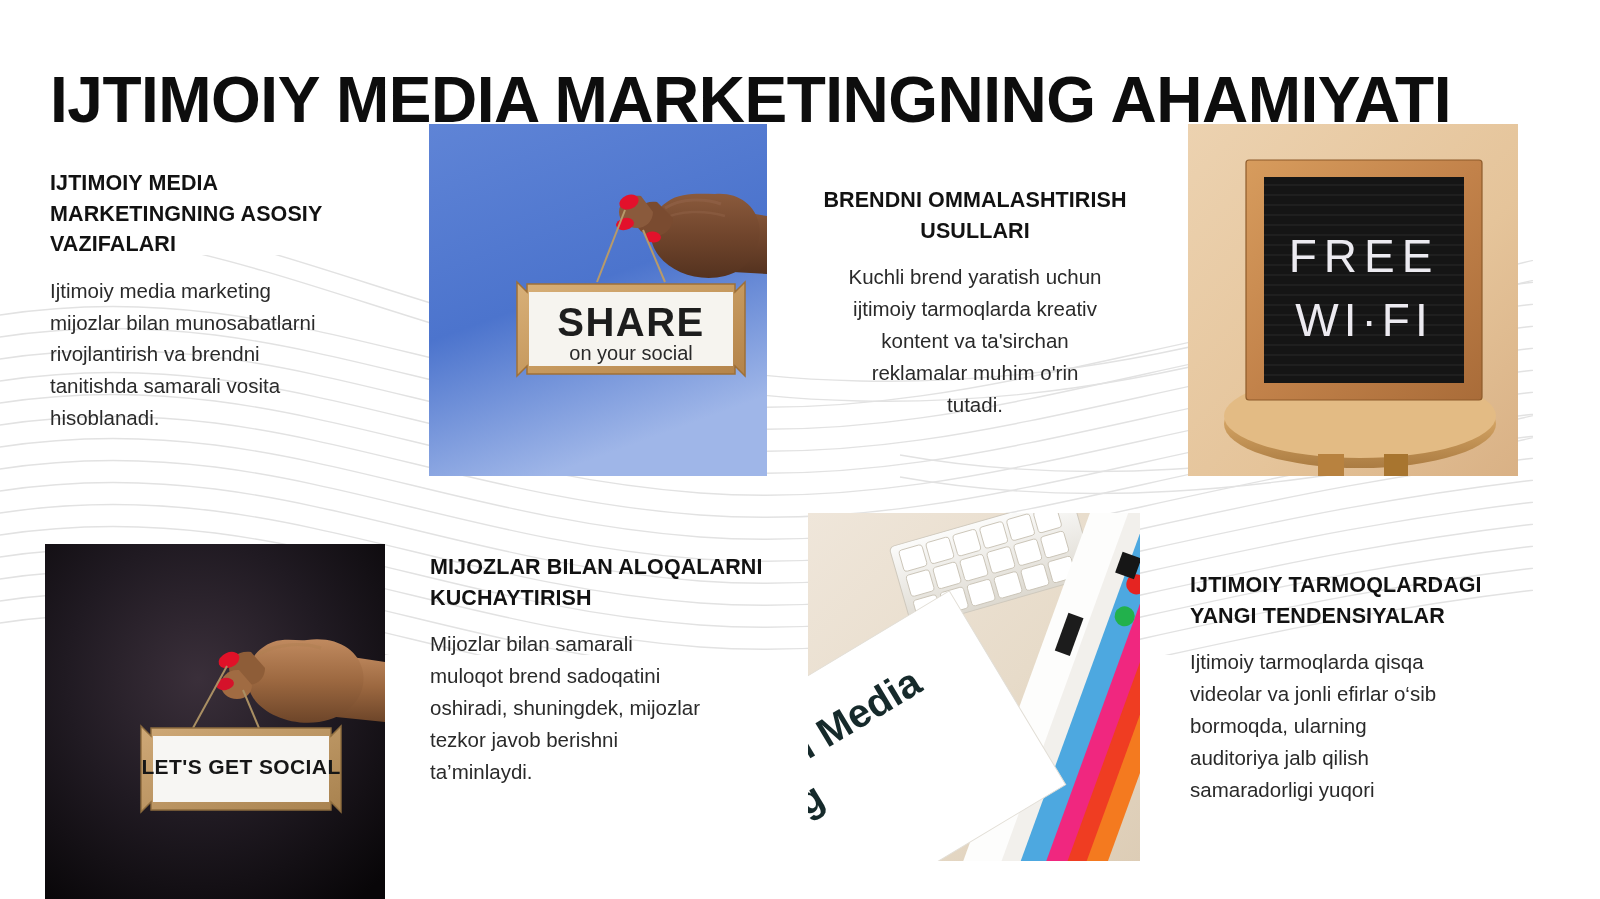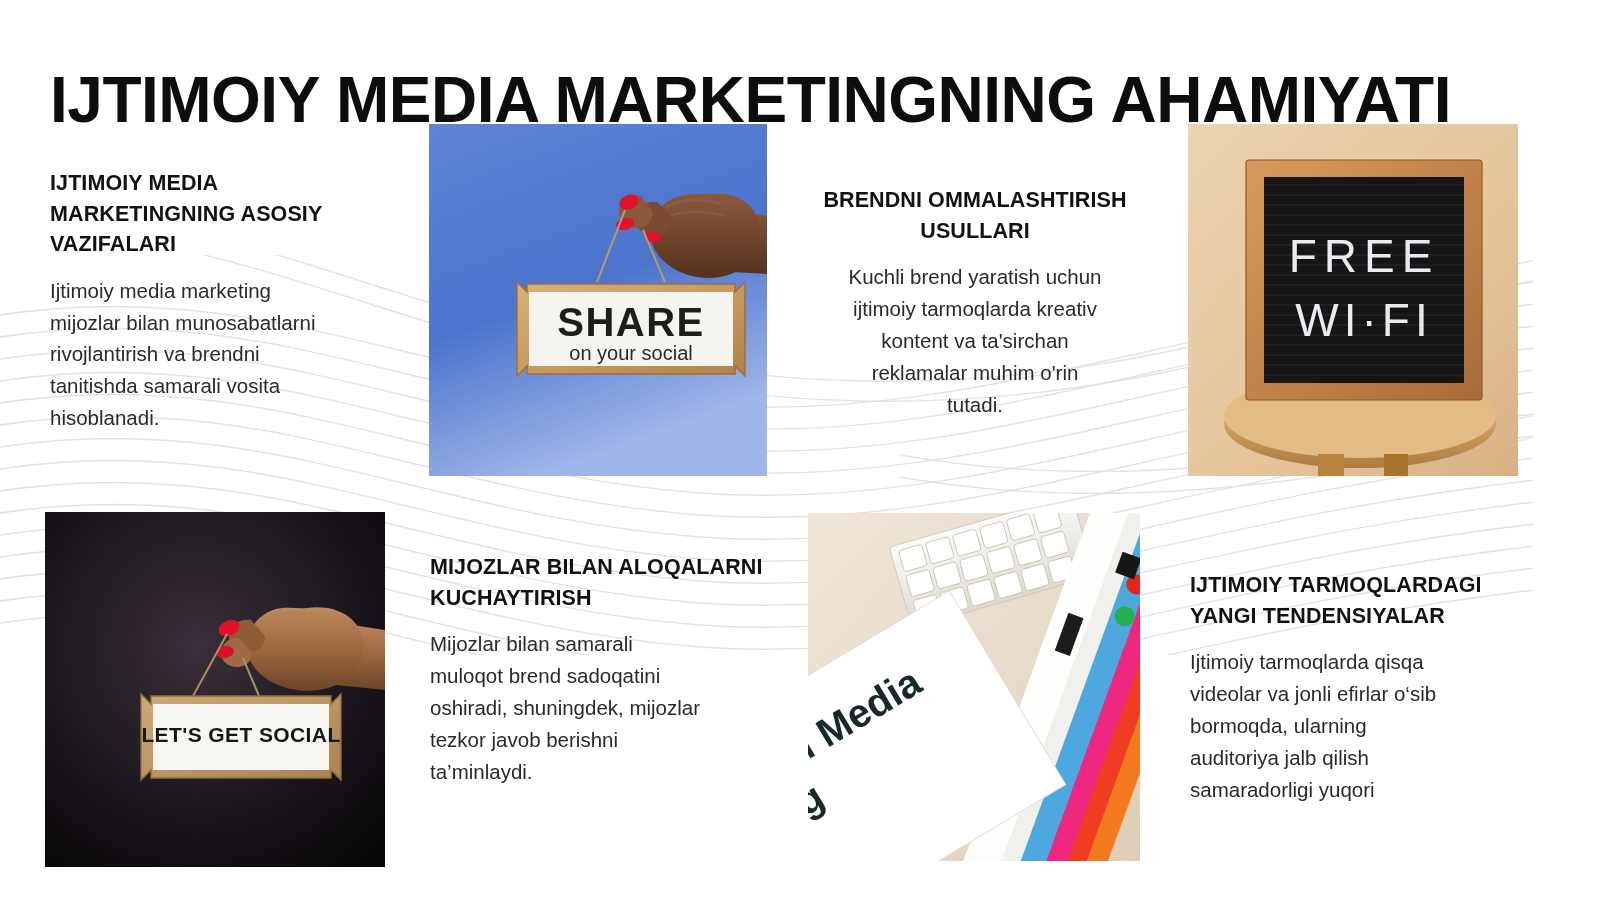--- a/index.html
+++ b/index.html
@@ -70,21 +70,21 @@
 
   
   .photo {
     position: absolute;
     overflow: hidden;
     z-index: 3;
     background: #cfcfcf;
   }
   #photo-share     { left: 429px;  top: 124px; width: 338px; height: 352px; }
   #photo-wifi      { left: 1188px; top: 124px; width: 330px; height: 352px; }
-  #photo-letsgo    { left: 45px;   top: 512px; width: 340px; height: 355px; }
+  #photo-letsgo    { left: 45px;   top: 544px; width: 340px; height: 355px; }
   #photo-notebook  { left: 808px;  top: 513px; width: 332px; height: 348px; }
 
   .photo svg { display: block; width: 100%; height: 100%; }
 </style>
 </head>
 <body>
 
 <div class="slide">
 
   <div class="wave-band">

